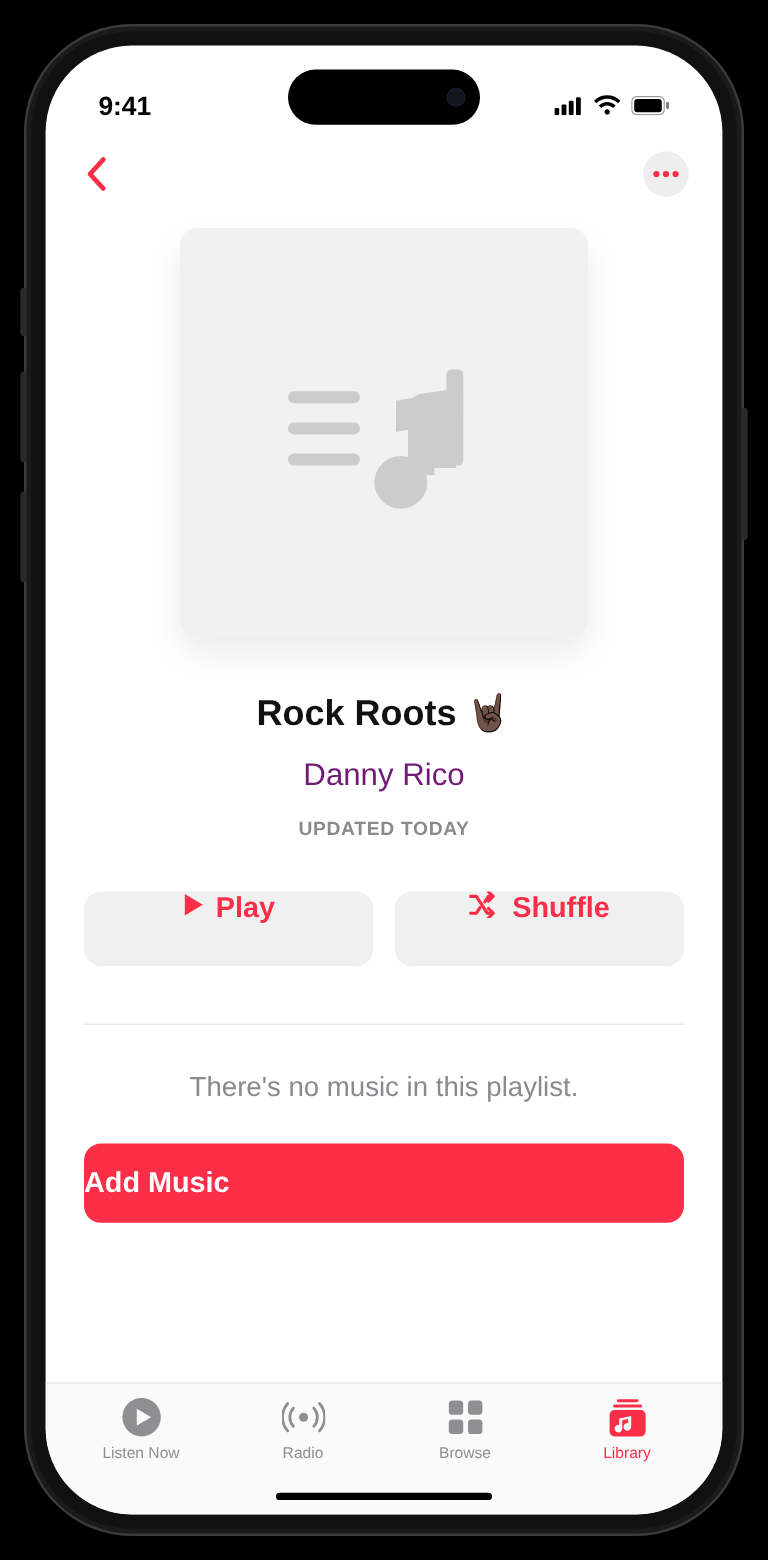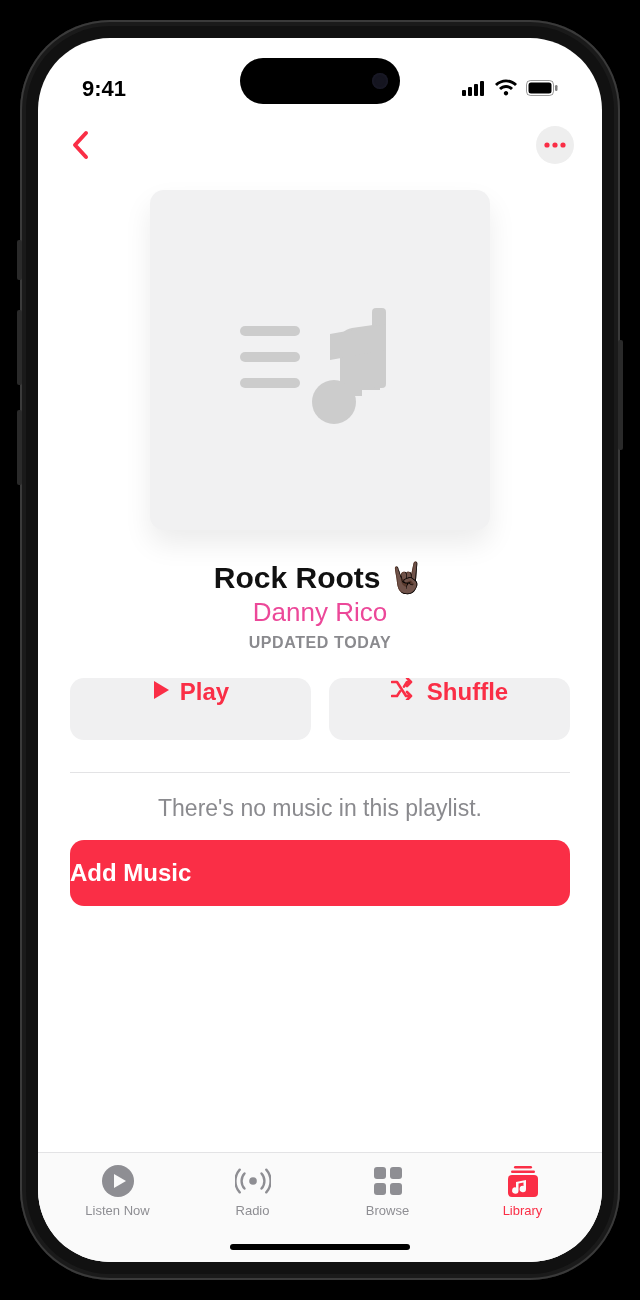--- a/index.html
+++ b/index.html
@@ -67,29 +67,29 @@
       justify-content: space-between;
       align-items: center;
       padding: 10px 28px 4px;
     }
     .back-btn { width: 28px; height: 36px; display: flex; align-items: center; justify-content: center; cursor: pointer; }
     .more-btn {
       width: 38px; height: 38px; border-radius: 50%;
       background: #eeeeee; display: flex; align-items: center;
       justify-content: center; cursor: pointer;
     }
-    .content { flex: 1; display: flex; flex-direction: column; align-items: center; padding: 8px 32px 0; }
+    .content { flex: 1; display: flex; flex-direction: column; align-items: center; padding: 8px 32px 0; gap: 16px; }
     .artwork {
       width: 340px; height: 340px; background: #f1f1f2;
       border-radius: 14px; display: flex; align-items: center;
       justify-content: center; box-shadow: 0 14px 28px rgba(0,0,0,0.08);
       margin-top: 14px;
     }
     .title { font-size: 30px; font-weight: 700; margin-top: 30px; color: #111; }
-    .artist { font-size: 26px; font-weight: 400; color: #ec4899; margin-top: 2px; }
+    .artist { font-size: 26px; font-weight: 400; color: #701a75; margin-top: 2px; }
     .updated { font-size: 16px; font-weight: 600; letter-spacing: 0.6px; color: #8a8a8e; margin-top: 6px; }
     .btn-row { display: flex; gap: 18px; width: 100%; margin-top: 26px; }
     .pill-btn {
       flex: 1; height: 62px; background: #f0f0f1; border-radius: 14px;
       display: flex; align-items: flex-start; justify-content: center;
       gap: 10px; color: #fa2e46; font-size: 24px; font-weight: 600;
       cursor: pointer;
     }
     .divider { width: 100%; height: 1px; background: #e3e3e5; margin-top: 32px; }
     .empty-text { font-size: 23px; color: #8a8a8e; margin-top: 22px; }

